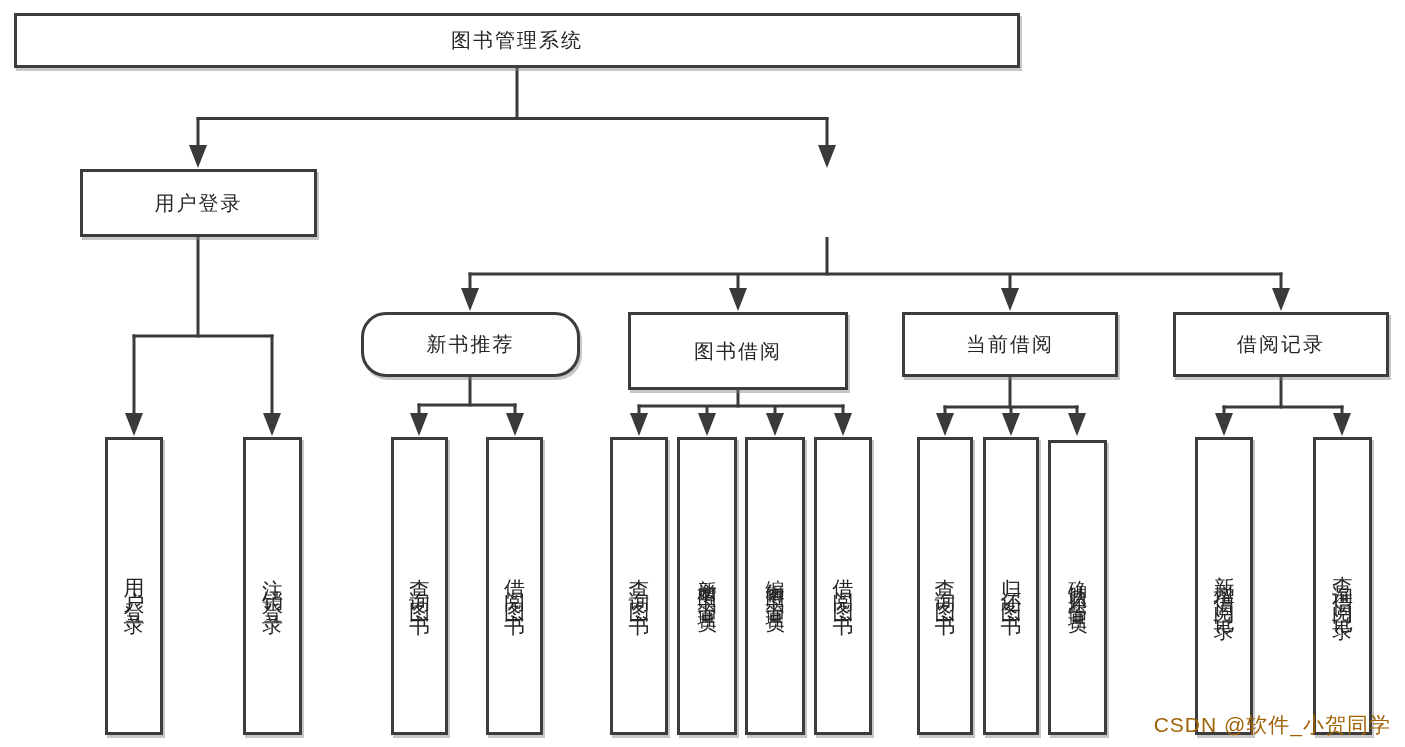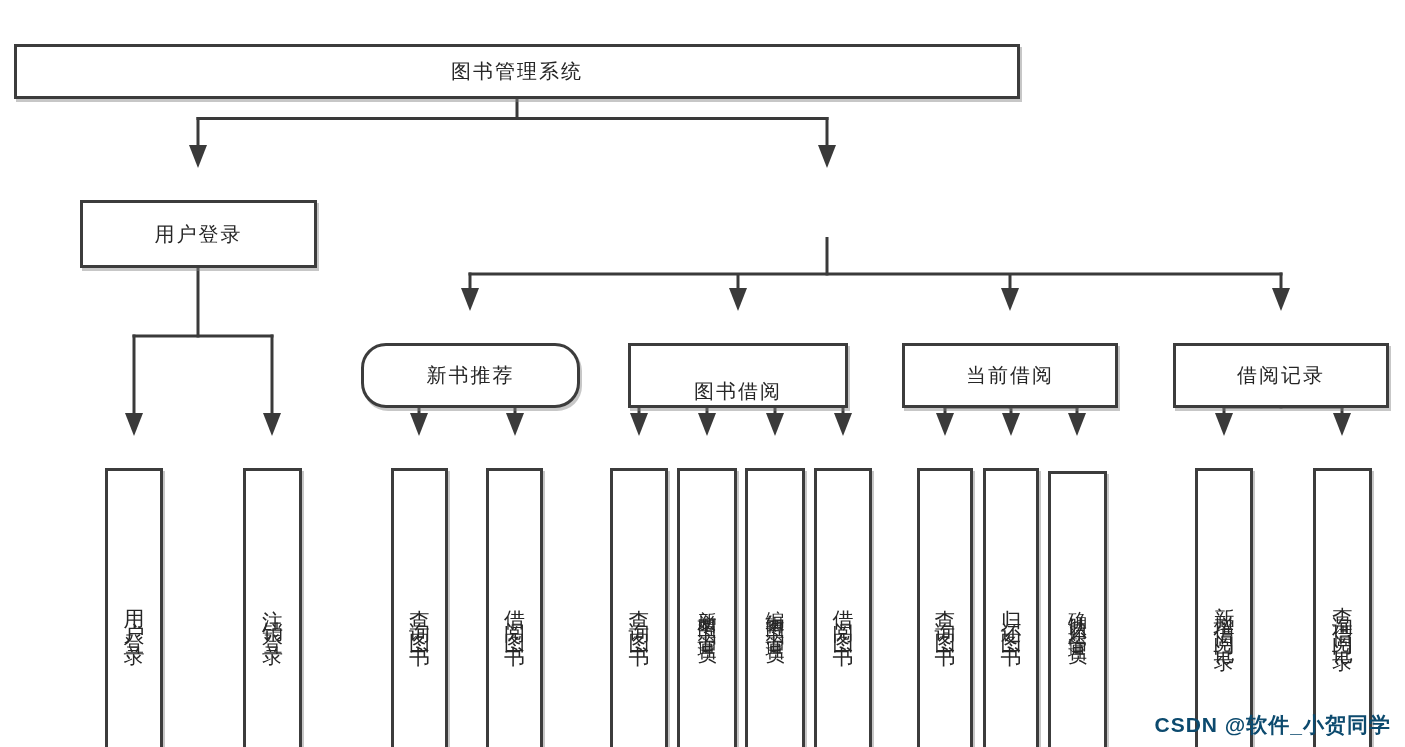--- a/index.html
+++ b/index.html
@@ -14,21 +14,20 @@
   .canvas svg { position: absolute; left: 0; top: 0; }
   .hbox, .vbox {
     position: absolute;
     box-sizing: border-box;
     border: 3px solid #3c3c3c;
     background: #ffffff;
     display: flex;
     align-items: center;
     justify-content: center;
     box-shadow: 2px 3px 0 rgba(130,130,130,0.45);
-    margin-top: 31px;
   }
   .hlabel {
     font-size: 20px;
     letter-spacing: 2px;
     color: #262626;
     white-space: nowrap;
   }
   .vbox { top: 437px; height: 298px; }
   .vtext {
     writing-mode: vertical-rl;
@@ -38,23 +37,22 @@
   }
   .vt4 { font-size: 21px; letter-spacing: 12px; }
   .vt6 { font-size: 21px; letter-spacing: 9px; }
   .vt9 { font-size: 19px; letter-spacing: 5px; }
   .watermark {
     position: absolute;
     right: 14px;
     bottom: 8px;
     font-size: 21px;
     letter-spacing: 1px;
-    color: #0c4a6e;
+    color: #a16207;
     z-index: 5;
-    font-weight: bold;
   }
 </style>
 </head>
 <body>
 
 <div class="canvas">
 
   <svg width="1405" height="747" viewBox="0 0 1405 747">
     <g stroke="#3a3a3a" stroke-width="3" fill="none">
 
@@ -125,21 +123,21 @@
     <span class="hlabel">图书管理系统</span>
   </div>
 
   <div class="hbox" style="left:80px; top:169px; width:237px; height:68px;">
     <span class="hlabel">用户登录</span>
   </div>
 
   <div class="hbox" style="left:361px; top:312px; width:219px; height:65px;border-radius:25px;">
     <span class="hlabel">新书推荐</span>
   </div>
-  <div class="hbox" style="left:628px; top:312px; width:220px; height:65px;align-items:flex-end;">
+  <div class="hbox" style="left:628px; top:312px; width:220px; height:78px;">
     <span class="hlabel">图书借阅</span>
   </div>
   <div class="hbox" style="left:902px; top:312px; width:216px; height:65px;">
     <span class="hlabel">当前借阅</span>
   </div>
   <div class="hbox" style="left:1173px; top:312px; width:216px; height:65px;font-family:Liberation Mono, monospace;">
     <span class="hlabel">借阅记录</span>
   </div>
 
   <div class="vbox" style="left:105px; width:58px;">

